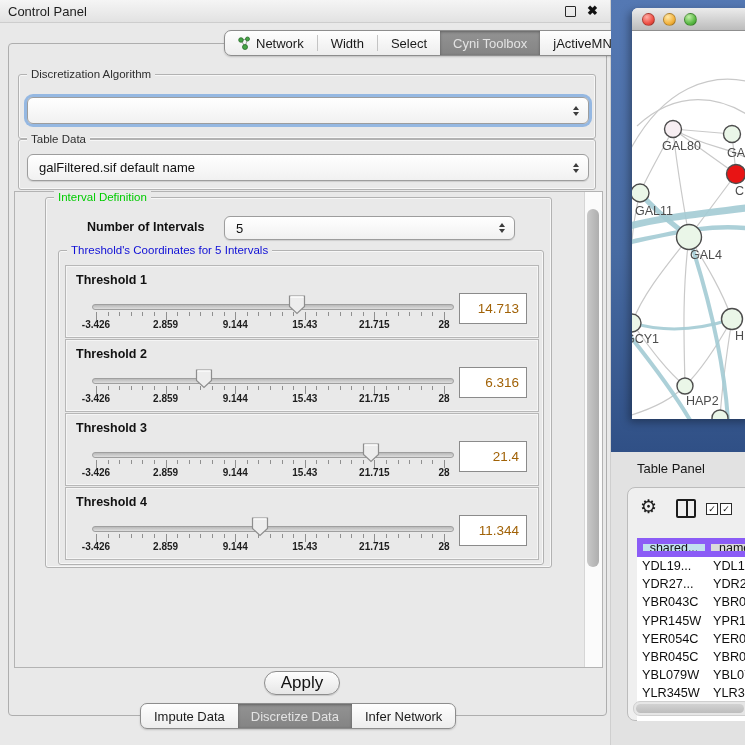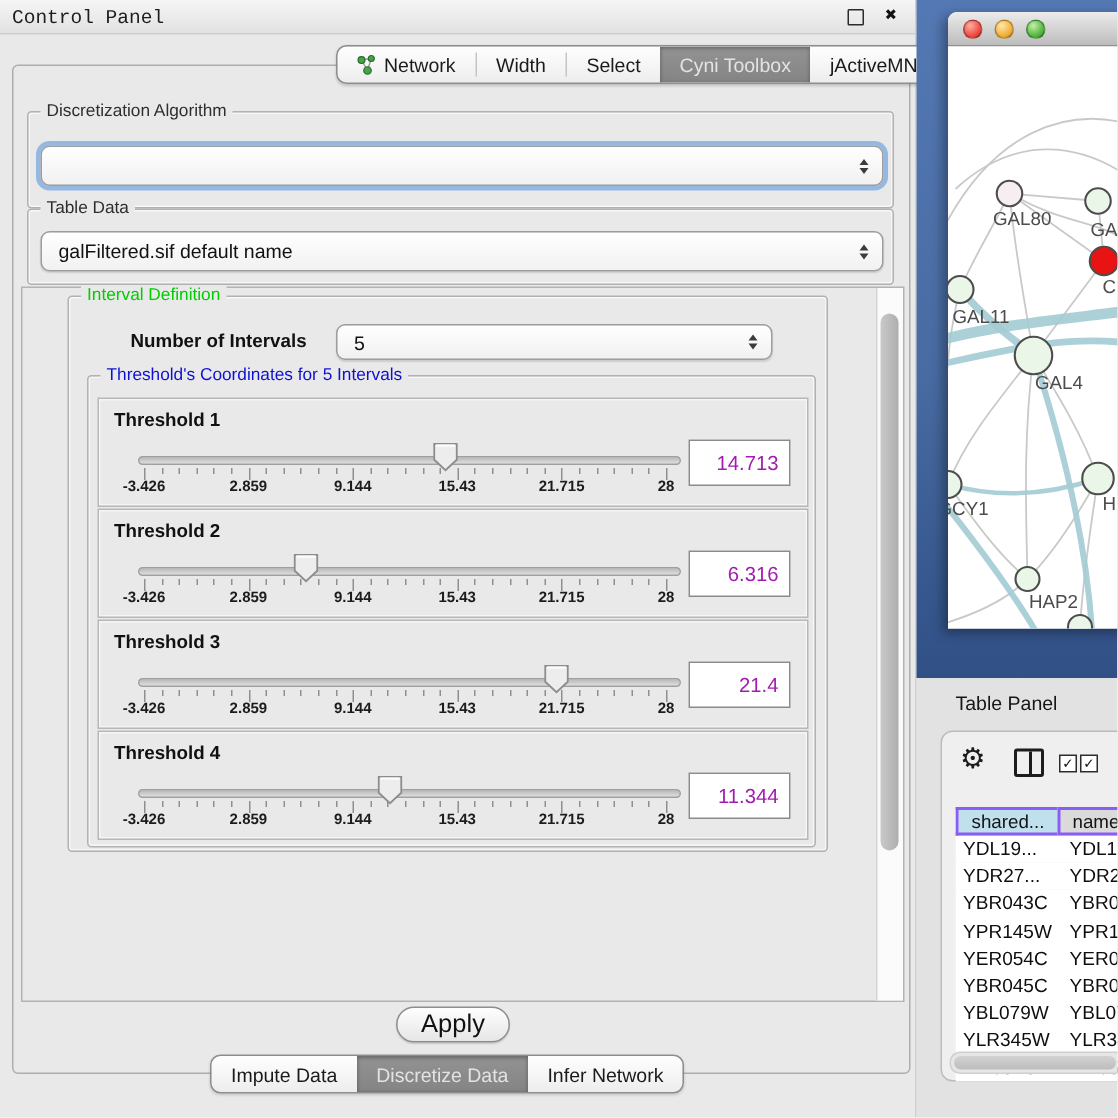--- a/index.html
+++ b/index.html
@@ -1,21 +1,21 @@
 <!DOCTYPE html>
 <html style="--group-green: #00cc00; --group-blue: #0f0fd6;"><head>
 <meta charset="utf-8">
 <style>
   html,body{margin:0;padding:0;}
   body{font-family:"Liberation Sans",sans-serif;-webkit-font-smoothing:antialiased;}
   #root{position:relative;width:745px;height:745px;overflow:hidden;background:#e7e7e7;}
 
   
   #cp{position:absolute;left:0;top:0;width:610px;height:745px;background:#e9e9e9;border-right:1px solid #cfcfcf;}
-  #cp-titlebar{position:absolute;left:0;top:0;width:100%;height:22px;background:linear-gradient(#f5f5f5,#e2e2e2);border-bottom:1px solid #cdcdcd;display:flex;align-items:center;font-family:Liberation Mono, monospace;}
+  #cp-titlebar{position:absolute;left:0;top:0;width:100%;height:22px;background:linear-gradient(#f5f5f5,#e2e2e2);border-bottom:1px solid #cdcdcd;display:flex;align-items:center;}
   #cp-title{font-size:13px;color:#1d1d1d;margin-left:8px;}
   #cp-float{position:absolute;right:34px;top:6px;width:9px;height:9px;border:1.5px solid #2a2a2a;border-radius:1px;cursor:pointer;}
   #cp-close{position:absolute;right:12px;top:3px;font-size:13px;font-weight:bold;color:#111;cursor:pointer;}
 
   
   .pill{position:absolute;display:inline-flex;align-items:stretch;background:linear-gradient(#fefefe,#ededed);border:1px solid #8d8d8d;border-radius:7px;overflow:hidden;height:24px;box-shadow:0 1px 2px rgba(0,0,0,.18);}
   .pill .seg{display:flex;align-items:center;gap:5px;padding:0 13px;font-size:13px;color:#1a1a1a;cursor:pointer;white-space:nowrap;}
   .pill .seg.sel{background:linear-gradient(#939393,#848484);color:#e3e3e3;box-shadow:inset 0 1px 3px rgba(0,0,0,.35);}
   .pill .sep{width:1px;background:#c4c4c4;margin:4px 0;}
   #top-tabs{left:224px;top:30px;}
@@ -52,21 +52,21 @@
 
   
   .thr-panel{position:absolute;left:6px;width:472px;height:71px;border:1px solid #b7b7b7;background:#e9e9e9;box-shadow:inset 0 0 0 1px rgba(255,255,255,.55);}
   .thr-label{position:absolute;left:10px;top:7px;font-size:12.5px;font-weight:bold;color:#111;}
   .thr-track{position:absolute;left:26px;top:38px;width:360px;height:4px;background:linear-gradient(#b9b9b9,#dedede);border:1px solid #9f9f9f;border-radius:3px;cursor:pointer;}
   .thr-handle{position:absolute;top:29px;cursor:pointer;}
   .ticks{position:absolute;left:30px;top:46px;width:348px;height:8px;}
   .ticks i{position:absolute;top:0;width:1px;background:#8f8f8f;}
   .ticklabels{position:absolute;left:30px;top:53px;width:348px;height:12px;}
   .ticklabels span{position:absolute;transform:translateX(-50%);font-size:10px;font-weight:bold;color:#1c1c1c;white-space:nowrap;}
-  .thr-value{position:absolute;left:393px;top:27px;width:68px;height:31px;box-sizing:border-box;border:1px solid #8b8b8b;background:#fff;font-family:"Liberation Sans",sans-serif;font-size:13.5px;color:#a21caf;text-align:right;padding:0 7px;}
+  .thr-value{position:absolute;left:393px;top:27px;width:68px;height:31px;box-sizing:border-box;border:1px solid #8b8b8b;background:#fff;font-family:"Liberation Sans",sans-serif;font-size:13.5px;color:#a16207;text-align:right;padding:0 7px;}
 
   
   #attr-list{position:absolute;left:8px;top:35px;width:489px;height:55px;background:#fff;border:1px solid #a5a5a5;overflow:hidden;}
   #attr-list .item{padding:1px 0 1px 14px;font-size:12.5px;color:#111;line-height:16px;cursor:pointer;white-space:nowrap;}
 
   
   #apply-btn{position:absolute;left:264px;top:671px;width:74px;height:22px;border:1px solid #8d8d8d;border-radius:12px;background:linear-gradient(#fefefe,#e6e6e6);font-size:17px;color:#111;display:flex;align-items:center;justify-content:center;cursor:pointer;box-shadow:0 1px 1px rgba(0,0,0,.15);}
 
   
   #desktop{position:absolute;left:611px;top:0;width:134px;height:452px;background:linear-gradient(180deg,#5478b3 0%,#486ba2 55%,#305086 100%);}
@@ -83,21 +83,21 @@
   #tp-title{position:absolute;left:26px;top:9px;font-size:13px;color:#161616;}
   #tp-box{position:absolute;left:16px;top:35px;width:126px;height:232px;background:#efefef;border:1px solid #bcbcbc;border-radius:8px;}
   #tp-toolbar{position:absolute;left:0;top:0;width:100%;height:40px;}
   #gear-ic{position:absolute;left:12px;top:6px;font-size:19px;color:#1c1c1c;cursor:pointer;line-height:26px;}
   #col-ic{position:absolute;left:48px;top:11px;width:16px;height:15px;border:2px solid #1c1c1c;border-radius:2px;cursor:pointer;}
   #col-ic i{position:absolute;left:50%;top:0;width:2px;height:100%;background:#1c1c1c;}
   .cb{position:absolute;top:15px;width:10px;height:10px;border:1.5px solid #2b2b2b;background:#fff;cursor:pointer;font-size:9px;line-height:10px;text-align:center;color:#111;}
   #cb1{left:78px;} #cb2{left:92px;}
   #tp-table{position:absolute;left:9px;top:50px;width:130px;overflow:hidden;}
   .th-row{display:flex;height:19px;}
-  .th-cell{box-sizing:border-box;border:2px solid #8b5cf6;font-size:12.5px;color:#141414;display:flex;align-items:center;justify-content:center;overflow:hidden;white-space:nowrap;cursor:pointer;}
+  .th-cell{box-sizing:border-box;border:6px solid #8b5cf6;font-size:12.5px;color:#141414;display:flex;align-items:center;justify-content:center;overflow:hidden;white-space:nowrap;cursor:pointer;}
   .th-cell.c1{width:68px;background:#c1e0ee;border-right:none;}
   .th-cell.c2{flex:1;background:#dadada;justify-content:flex-start;padding-left:8px;}
   .td-row{display:flex;height:18.2px;background:#fff;cursor:pointer;}
   .td-cell{font-size:12.7px;color:#0e0e0e;white-space:nowrap;overflow:hidden;display:flex;align-items:center;}
   .td-cell.c1{width:68px;padding-left:5px;box-sizing:border-box;}
   .td-cell.c2{flex:1;padding-left:8px;}
   #tp-hsb{position:absolute;left:5px;top:213px;width:116px;height:13px;background:#e6e6e6;border-radius:7px;border:1px solid #cfcfcf;cursor:pointer;}
   #tp-hsb i{position:absolute;left:2px;top:1.5px;width:108px;height:9px;border-radius:5px;background:linear-gradient(#d2d2d2,#bdbdbd);display:block;}
   svg text{font-family:"Liberation Sans",sans-serif;}
 </style>

